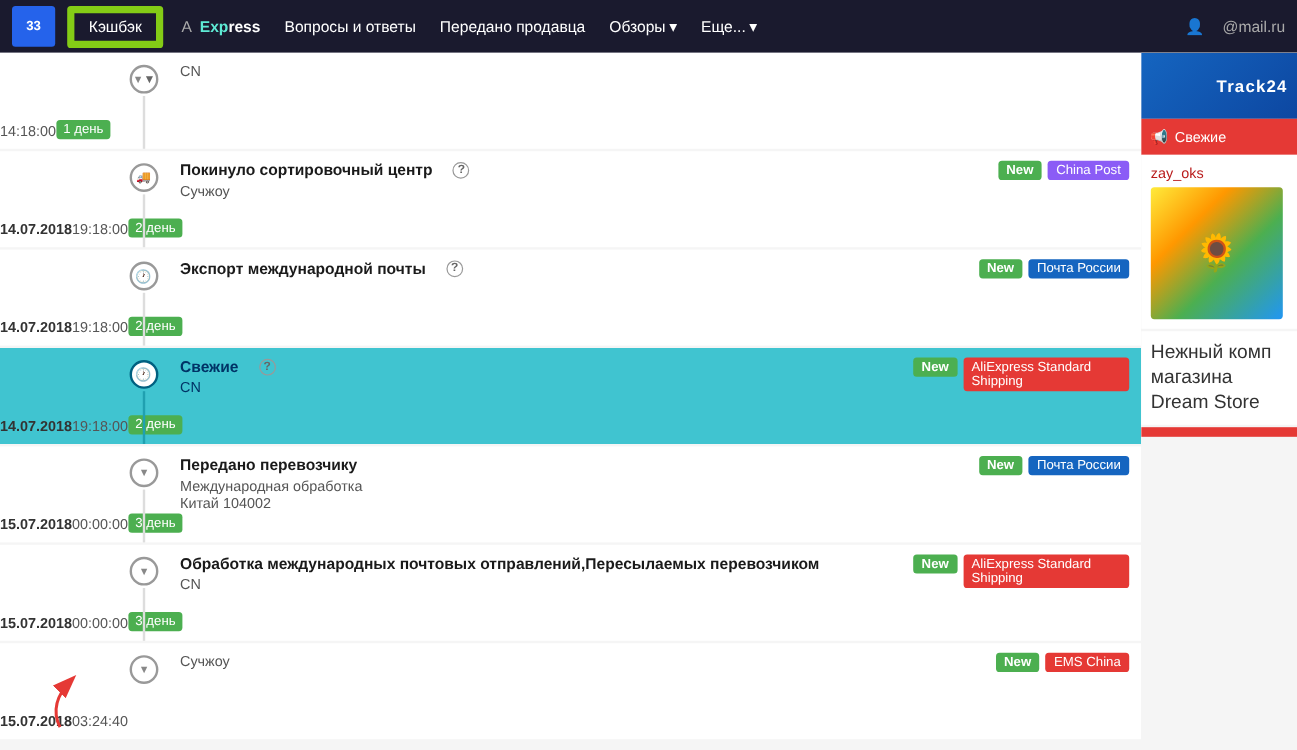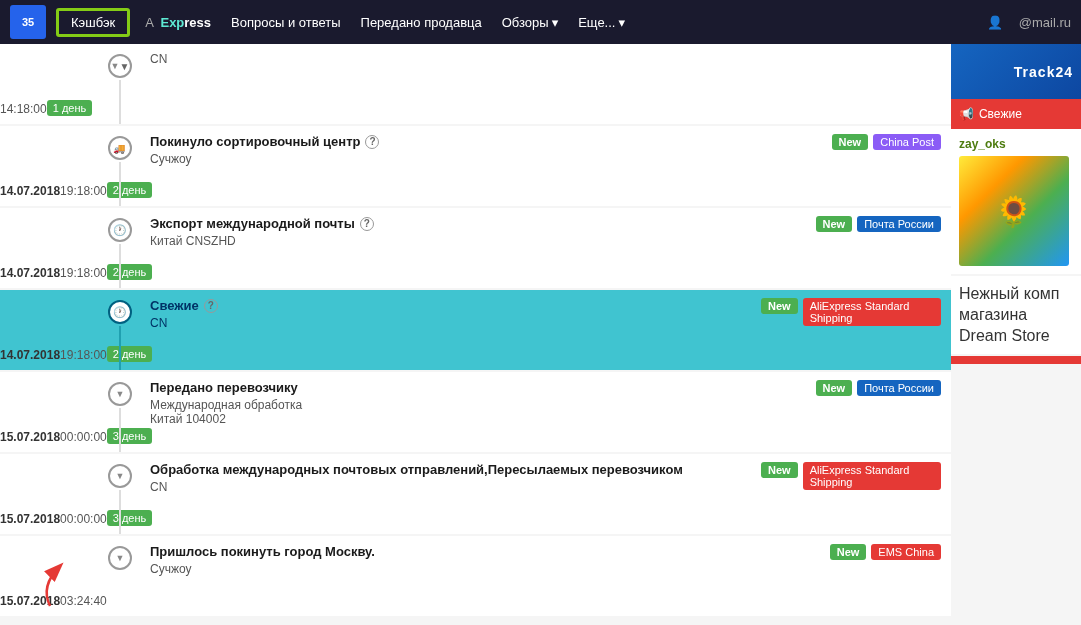--- a/index.html
+++ b/index.html
@@ -22,21 +22,21 @@
       font-weight: bold;
       width: 36px;
       height: 34px;
       display: flex;
       align-items: center;
       justify-content: center;
       border-radius: 3px;
       flex-shrink: 0;
     }
     .header-cashback {
-      border: 3px solid #84cc16;
+      border: 6px solid #84cc16;
       color: white;
       padding: 4px 12px;
       border-radius: 3px;
       font-size: 13px;
       cursor: pointer;
     }
     .header-express {
       color: white;
       font-size: 13px;
       margin-left: 5px;
@@ -155,21 +155,21 @@
       flex: 1;
       padding: 8px 10px;
     }
     .event-title {
       font-weight: bold;
       font-size: 13px;
       color: #1a1a1a;
       margin-bottom: 3px;
       display: flex;
       align-items: center;
-      gap: 5px;
+      gap: 17px;
     }
     .event-title.highlighted-text { color: #003366; }
     .event-subtitle {
       font-size: 12px;
       color: #555;
     }
     .event-subtitle.highlighted-text { color: #003366; }
 
     .timeline-badges-col {
       width: 200px;
@@ -243,22 +243,22 @@
       align-items: center;
       gap: 5px;
     }
 
     .user-section {
       background: white;
       padding: 8px;
     }
     .username {
       font-size: 12px;
-      color: #4d7c0f;
-      font-weight: bold;
+      color: #b91c1c;
+      font-weight: normal;
       margin-bottom: 5px;
     }
     .user-image {
       width: 110px;
       height: 110px;
       background: linear-gradient(135deg, #ffeb3b 0%, #ff9800 30%, #4caf50 60%, #2196f3 100%);
       border-radius: 3px;
       display: flex;
       align-items: center;
       justify-content: center;
@@ -275,21 +275,21 @@
       color: #333;
       line-height: 1.3;
     }
   </style>
 </head>
 <body>
 
 <div>
 
   <div class="header">
-    <div class="header-logo">35</div>
+    <div class="header-logo">33</div>
     <div class="header-cashback">Кэшбэк</div>
     <div class="header-express">
       <span style="color:#aaa;">A</span>
       &nbsp;<span style="color:#5eead4;font-weight:bold;">Exp</span><span style="color:white;font-weight:bold;">ress</span>
     </div>
     <div class="header-nav">
       <a>Вопросы и ответы</a>
       <a>Передано продавца</a>
       <div class="dropdown">
         <span>Обзоры</span>
@@ -357,21 +357,20 @@
           </div>
           <div class="timeline-icon-col">
             <div class="icon-circle" style="font-size:11px;">🕐</div>
             <div class="timeline-line"></div>
           </div>
           <div class="timeline-content-col">
             <div class="event-title">
               <span>Экспорт международной почты</span>
               <span class="help-icon">?</span>
             </div>
-            <div class="event-subtitle">Китай CNSZHD</div>
           </div>
           <div class="timeline-badges-col">
             <span class="badge-new">New</span>
             <span class="badge-carrier badge-pochta">Почта России</span>
           </div>
         </div>
 
         <div class="timeline-item highlighted">
           <div class="timeline-date-col" style="background:transparent;">
             <span class="date-main">14.07.2018</span>
@@ -442,23 +441,20 @@
 
         <div class="timeline-item" style="position:relative;">
           <div class="timeline-date-col">
             <span class="date-main">15.07.2018</span>
             <span class="time-main">03:24:40</span>
           </div>
           <div class="timeline-icon-col">
             <div class="icon-circle" style="font-size:9px;color:#888;">▼</div>
           </div>
           <div class="timeline-content-col">
-            <div class="event-title">
-              <span>Пришлось покинуть город Москву.</span>
-            </div>
             <div class="event-subtitle">Сучжоу</div>
           </div>
           <div class="timeline-badges-col">
             <span class="badge-new">New</span>
             <span class="badge-carrier badge-ems">EMS China</span>
           </div>
 
           <svg style="position:absolute;left:30px;bottom:0;width:200px;height:80px;pointer-events:none;" viewBox="0 0 200 80">
 
             <path d="M 20 70 Q 10 50 30 30" stroke="#e53935" stroke-width="2.5" fill="none" marker-end="url(#arrow-red)"></path>

